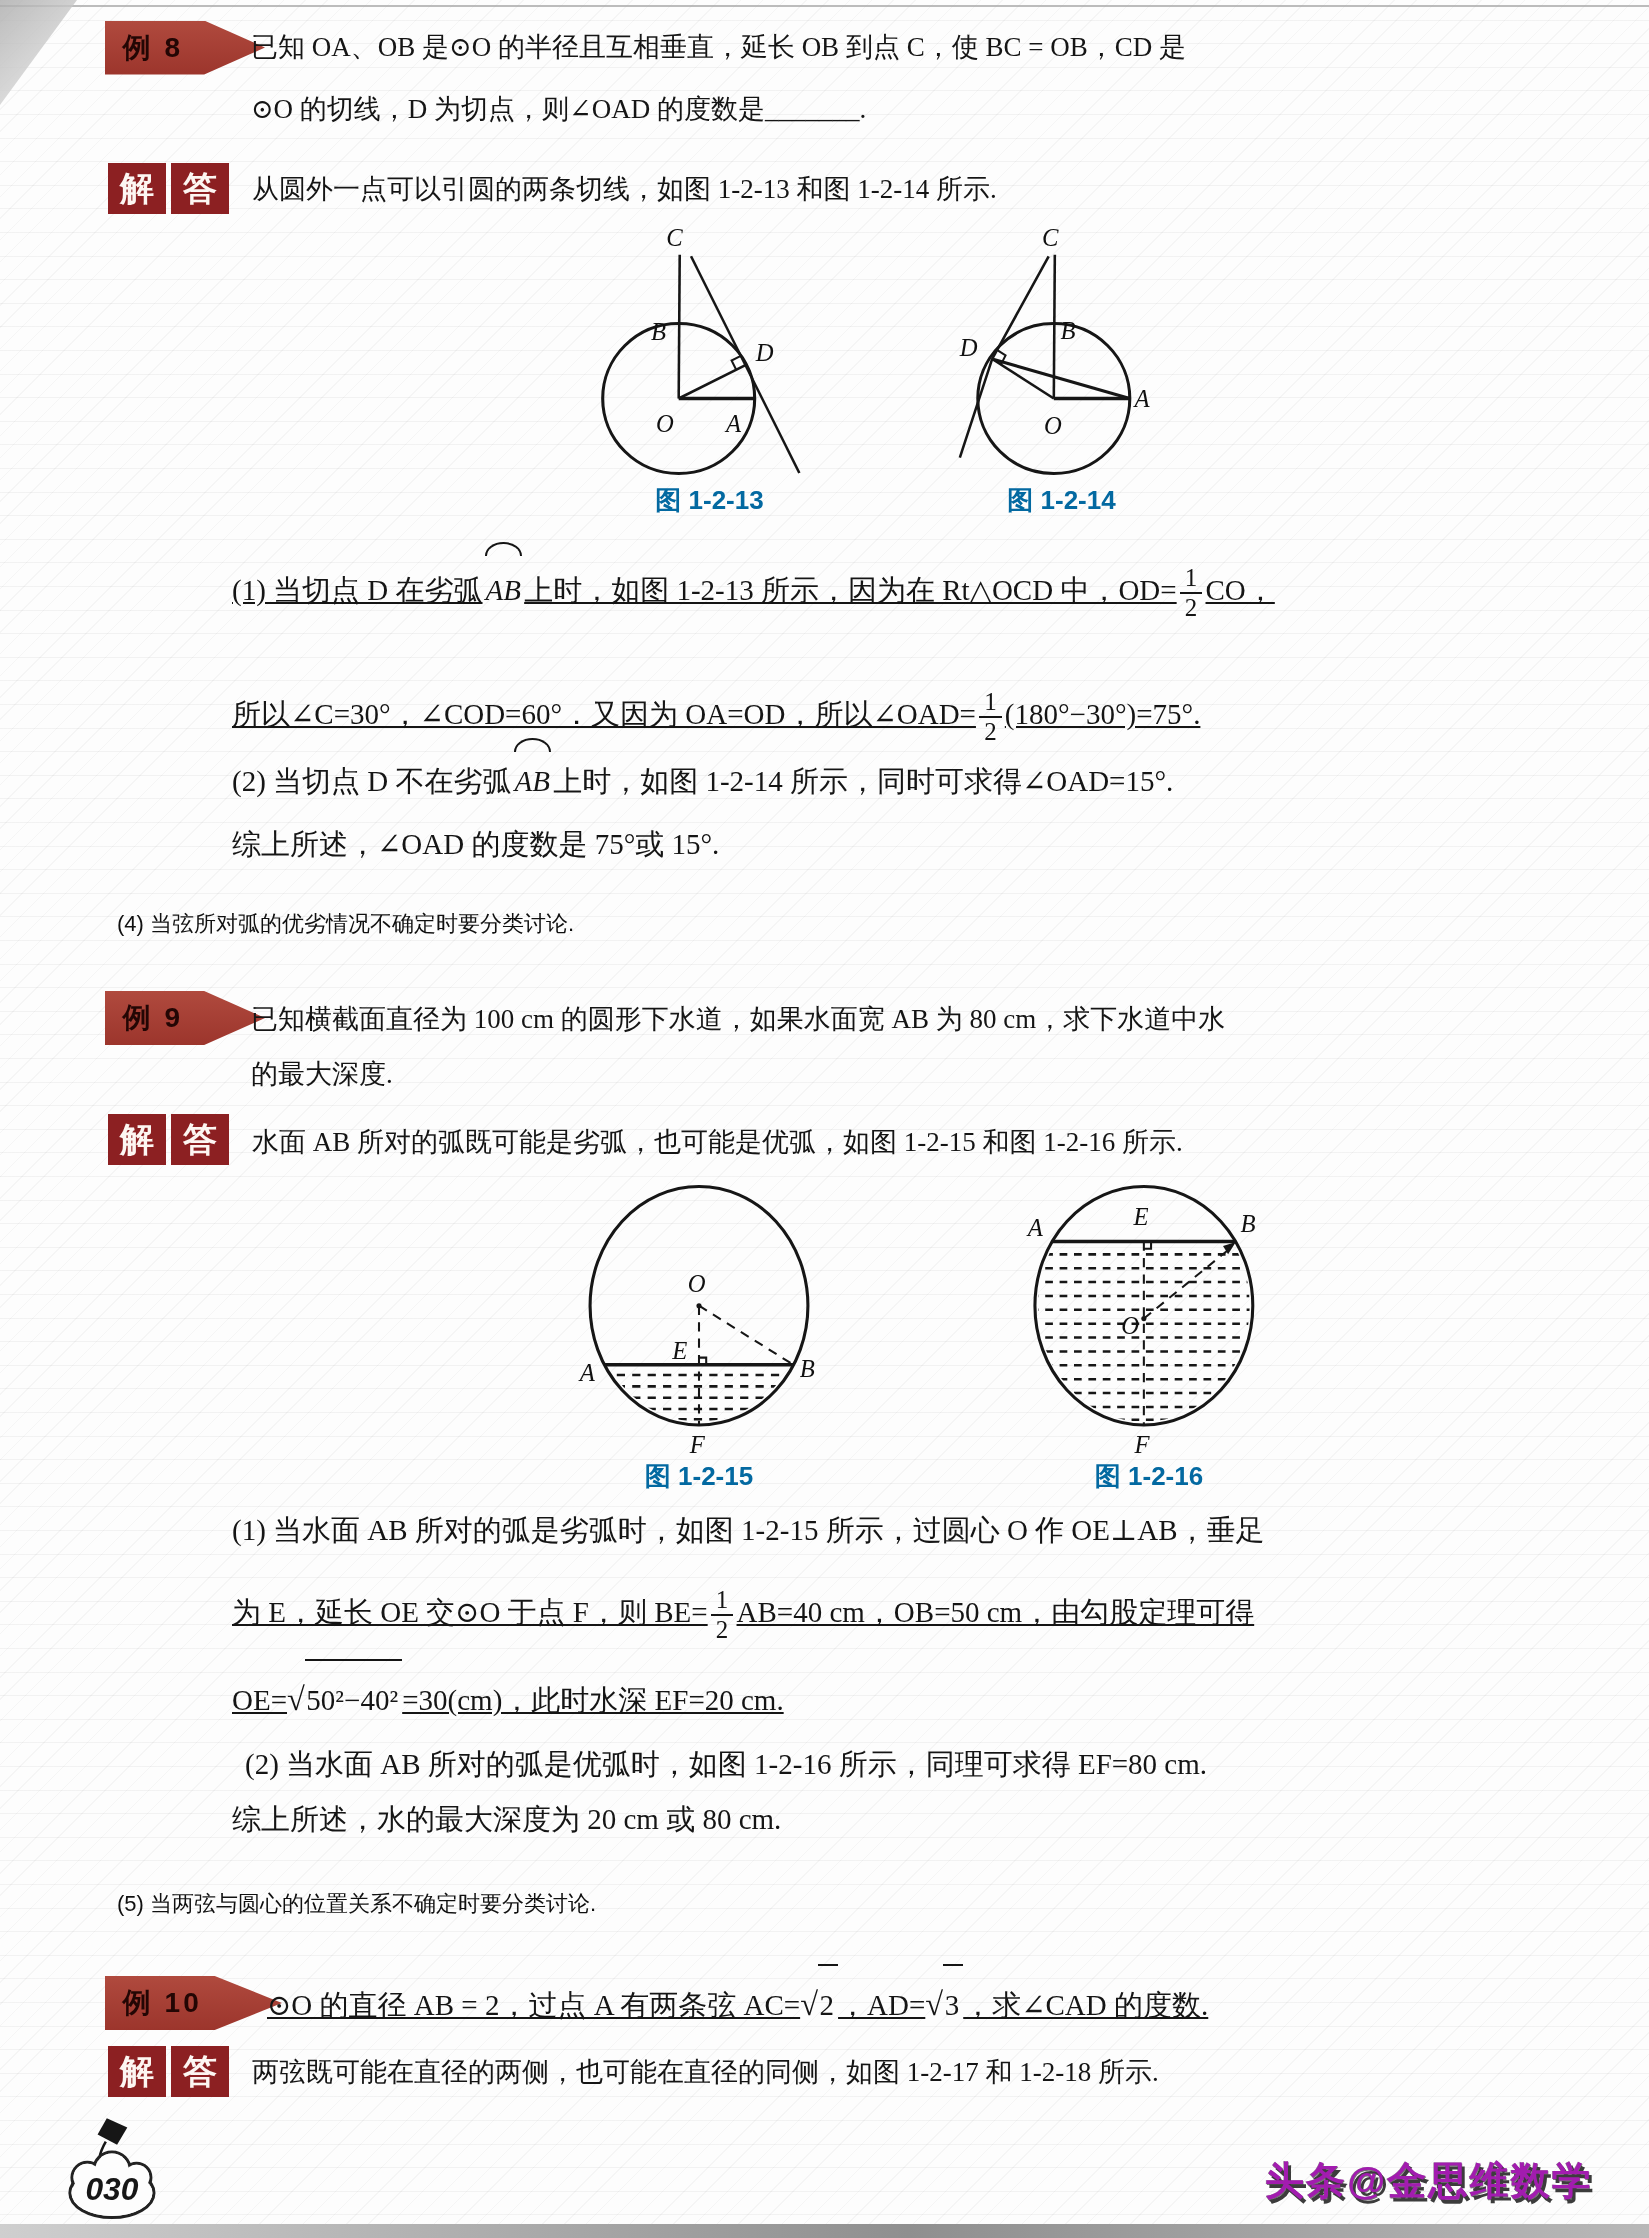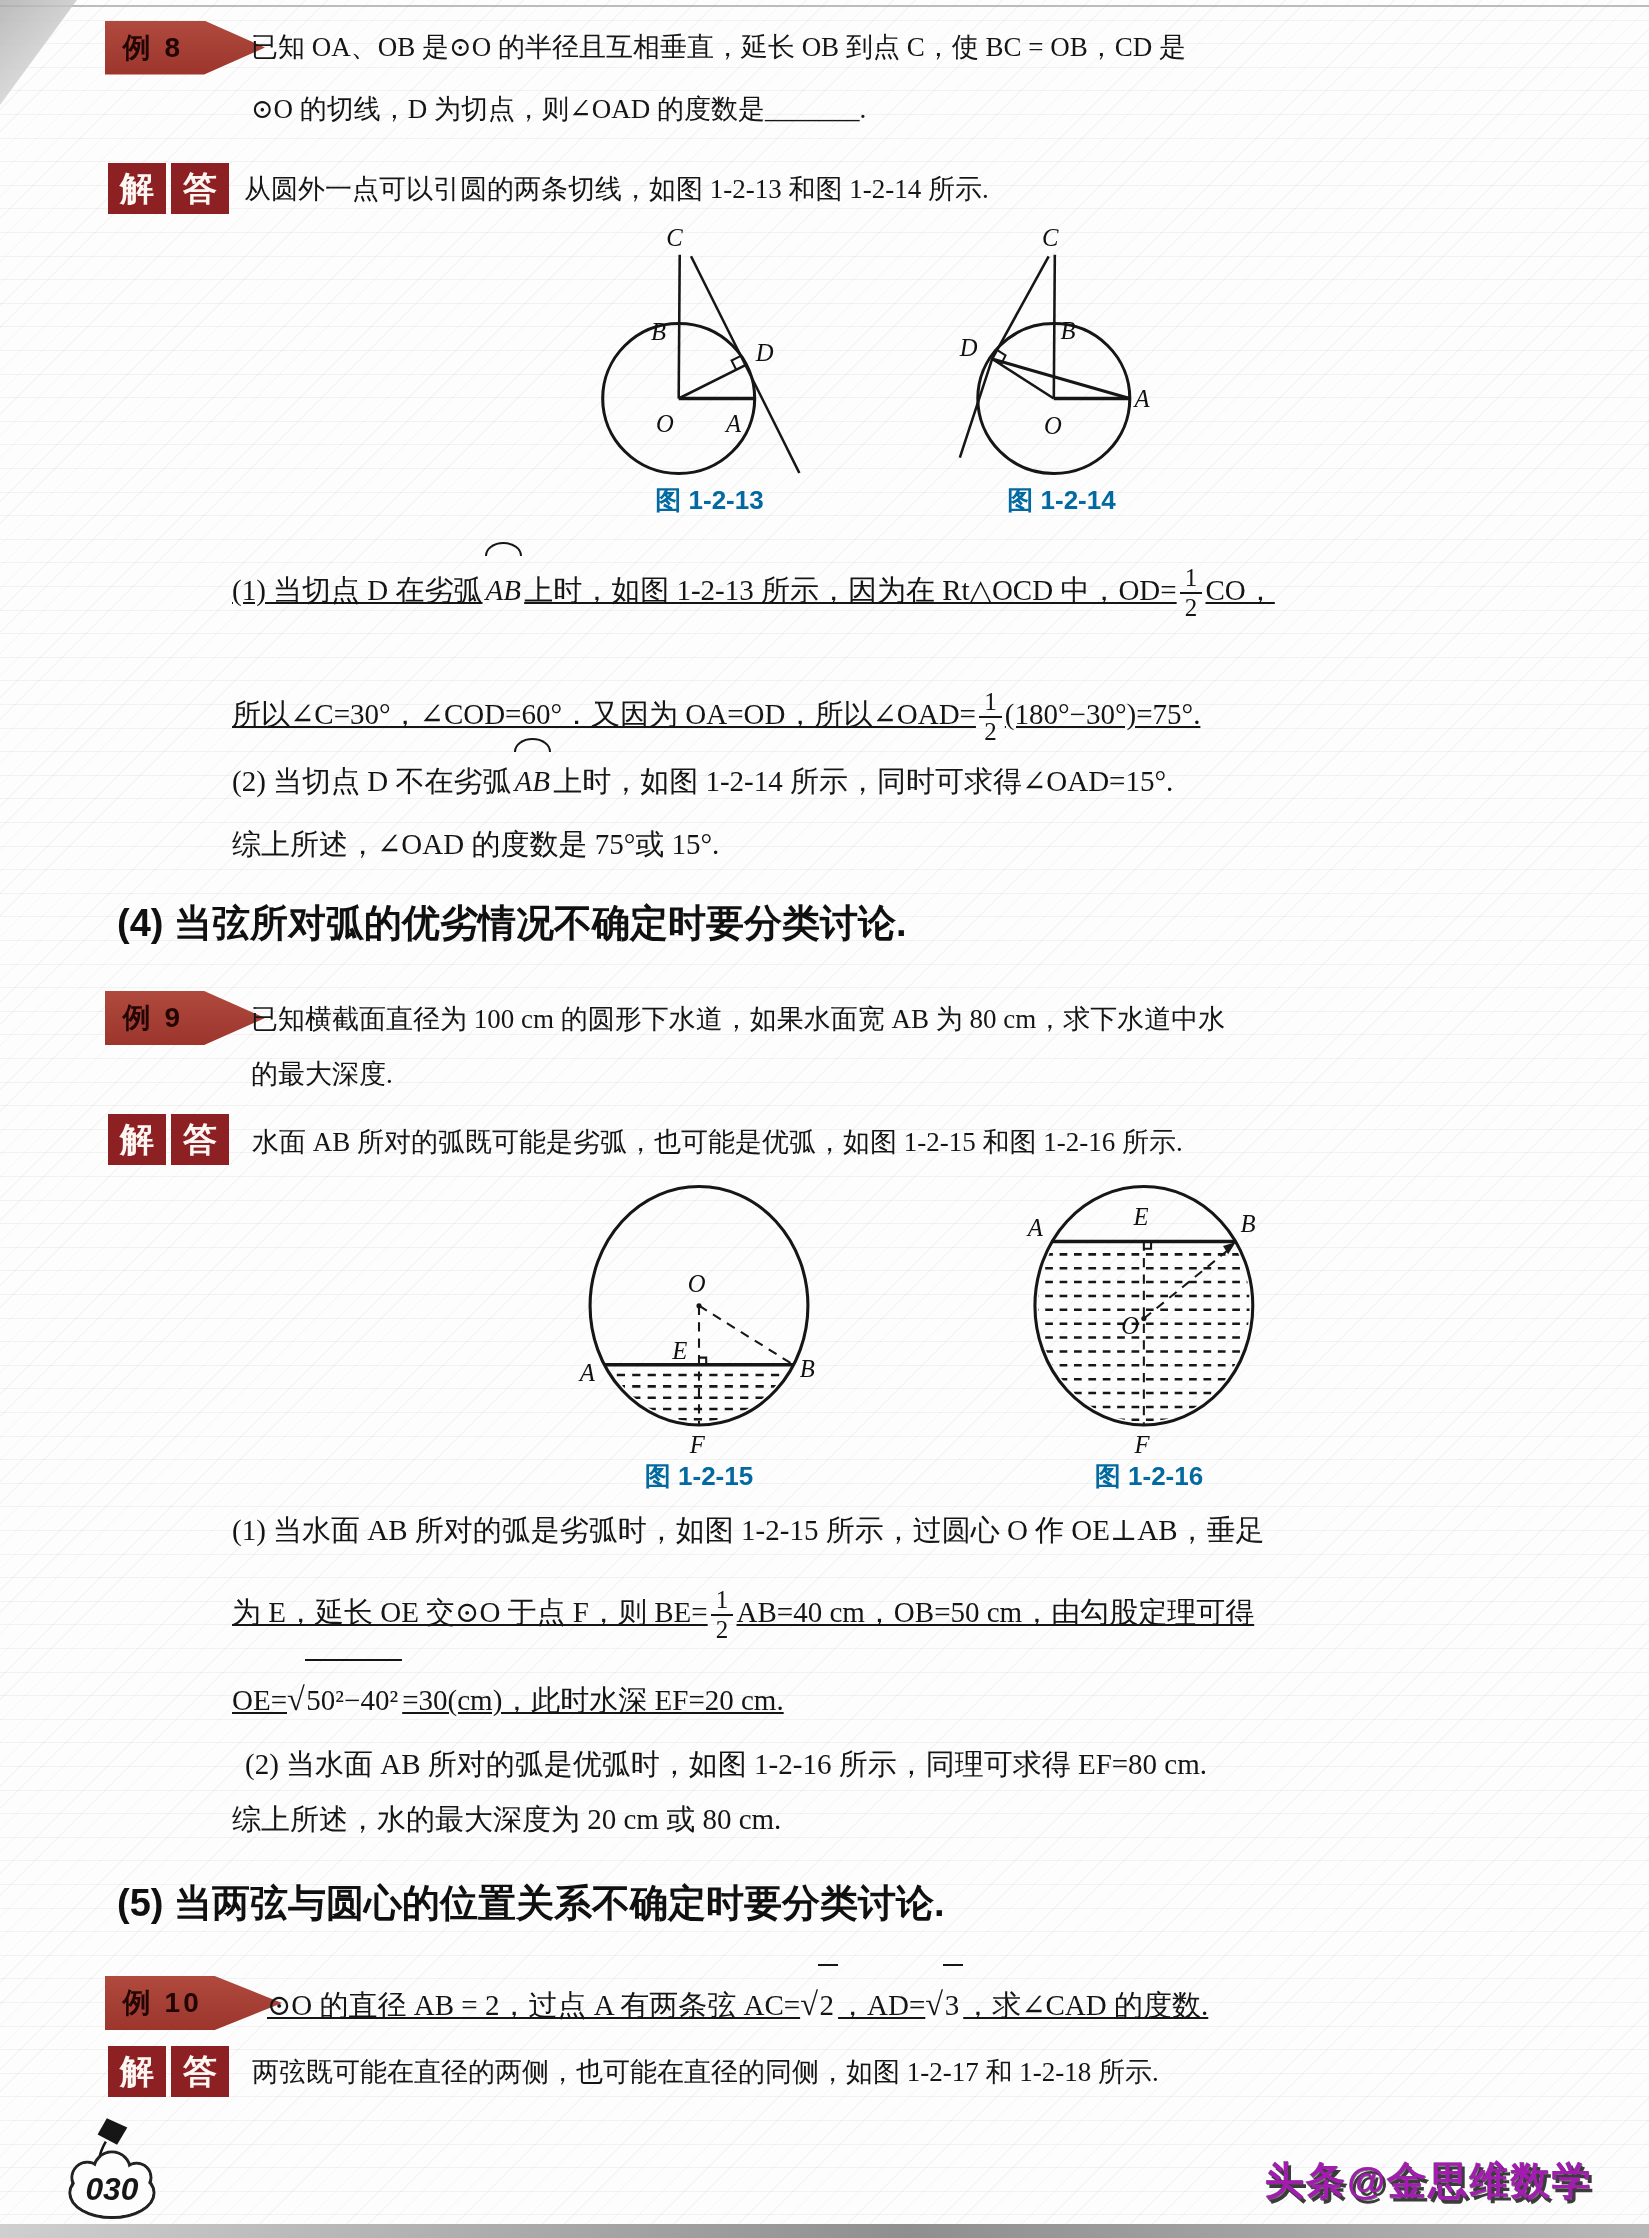--- a/index.html
+++ b/index.html
@@ -35,22 +35,22 @@
   .ans-badge{ display:flex; gap:5.1px; }
   .ans-badge .ch{
     width:58px; height:51px; background:#8c2022; color:#fdf6f2;
     font-family:"Liberation Sans","DejaVu Sans",sans-serif; font-weight:bold;
     font-size:34px; display:flex; align-items:center; justify-content:center;
   }
 
   .bodyline{ font-size:27px; line-height:62px; white-space:nowrap; }
   .mathline{ font-size:29px; white-space:nowrap; }
   .lh150{ line-height:77px;text-decoration:underline; } .lh130{ line-height:67px; } .lh112{ line-height:58px; }
-  .note{ font-family:"Liberation Sans","DejaVu Sans",sans-serif; font-weight:bold;
-         font-size:38px; line-height:67px; white-space:nowrap; color:#101010; }
+  .note{ font-family:"Liberation Sans","DejaVu Sans",sans-serif; font-weight:normal;
+         font-size:22px; line-height:67px; white-space:nowrap; color:#101010; }
 
   .blank{ letter-spacing:0; }
 
   .frac{ display:inline-block; vertical-align:middle; text-align:center;
          font-size:25px; line-height:1.12; margin:0 3.1px; }
   .frac .fnum{ display:block; padding:0 5.1px; }
   .frac .fden{ display:block; border-top:2.1px solid #151515; padding:0 5.1px; }
 
   .sqrt{ display:inline-block; white-space:nowrap; }
   .sqrt .rad{ font-size:1.12em; }
@@ -85,21 +85,21 @@
 </div>
 <div class="abs bodyline" style="left:251px;top:16.4px">已知 OA、OB 是⊙O 的半径且互相垂直，延长 OB 到点 C，使 BC = OB，CD 是</div>
 <div class="abs bodyline" style="left:251px;top:78px">
   <span>⊙O 的切线，D 为切点，则∠OAD 的度数是</span><span class="blank">_______</span><span>.</span>
 </div>
 
 <div class="abs ans-badge" style="left:108px;top:163px">
   <span class="ch">解</span>
   <span class="ch">答</span>
 </div>
-<div class="abs bodyline lh112" style="left:244px;top:160px">从圆外一点可以引圆的两条切线，如图 1-2-13 和图 1-2-14 所示.</div>
+<div class="abs bodyline lh112" style="left:252px;top:160px">从圆外一点可以引圆的两条切线，如图 1-2-13 和图 1-2-14 所示.</div>
 
 <svg class="abs" style="left:576px;top:216px" width="267" height="288" viewBox="0 0 520 560">
   <ellipse class="geo" cx="200" cy="355" rx="148" ry="146" stroke-width="6"></ellipse>
   <line class="geo" x1="200" y1="355" x2="202" y2="75" stroke-width="5"></line>
   <line class="geo" x1="224" y1="78" x2="435" y2="500" stroke-width="5"></line>
   <line class="geo" x1="200" y1="355" x2="330" y2="290" stroke-width="5"></line>
   <line class="geo" x1="200" y1="355" x2="348" y2="355" stroke-width="7"></line>
   <polyline class="geo" points="312,299 303,281 321,272" stroke-width="4"></polyline>
   <text x="176" y="58">C</text>
   <text x="146" y="242">B</text>

